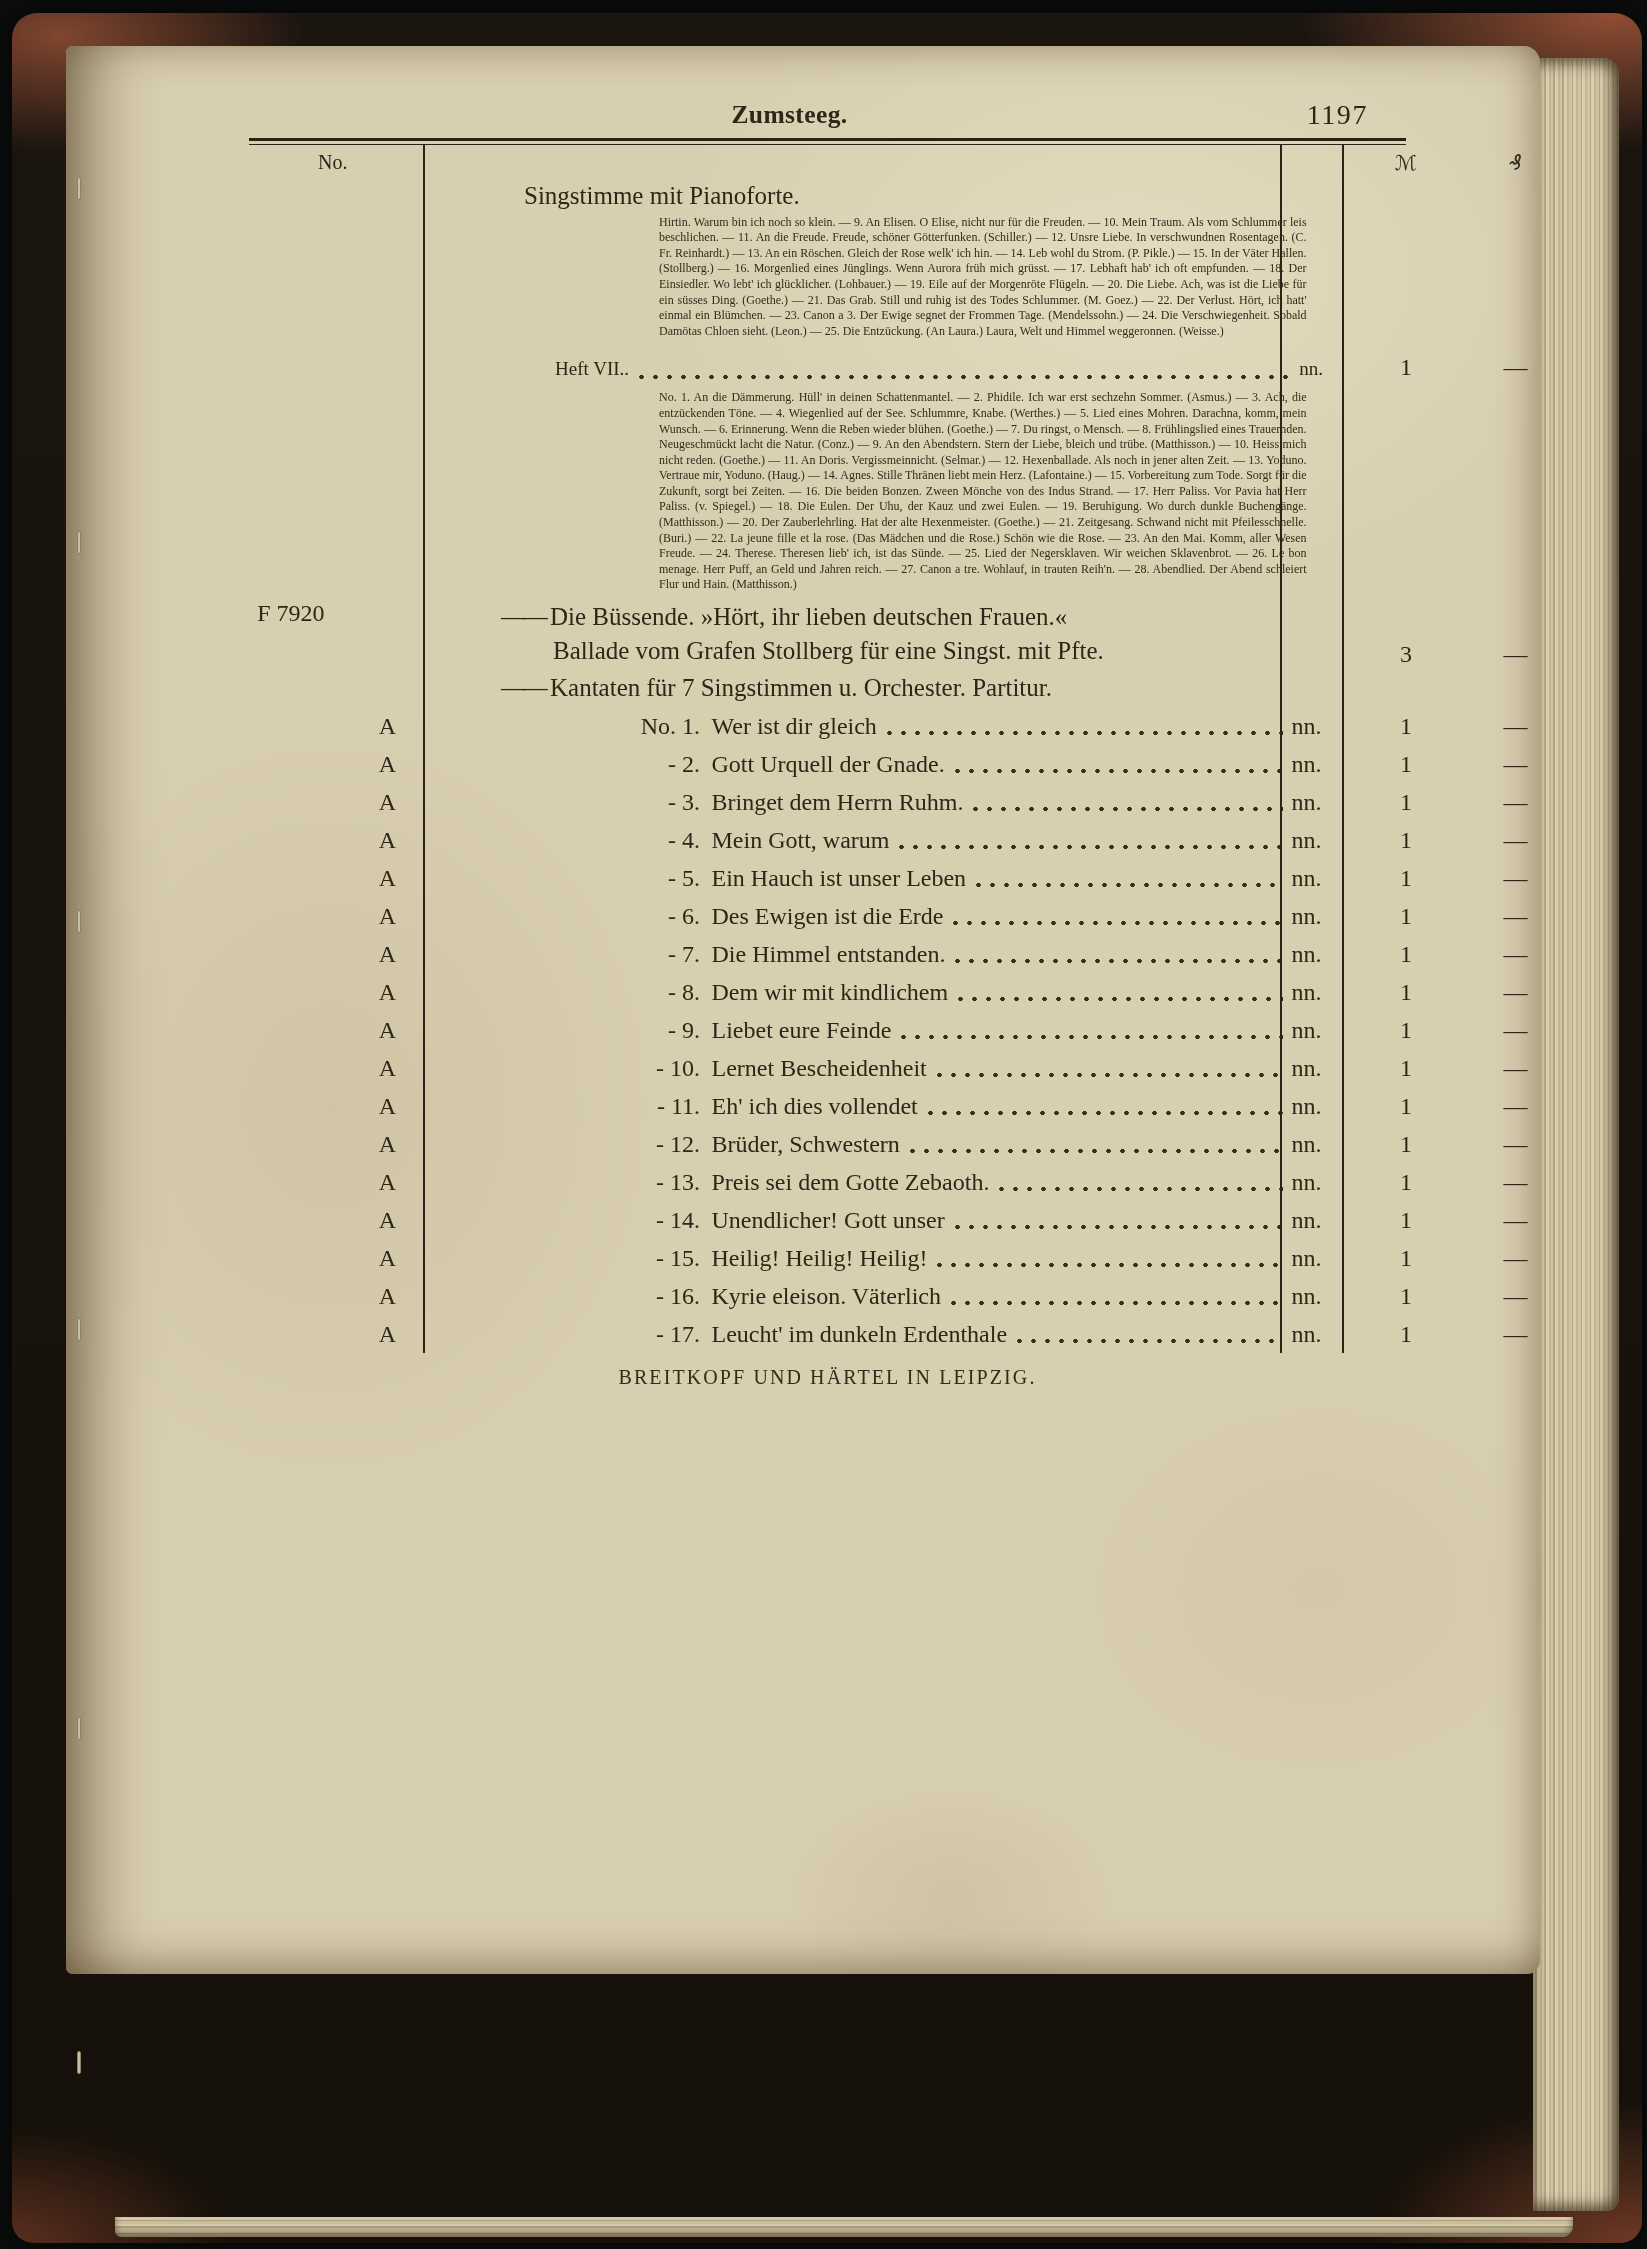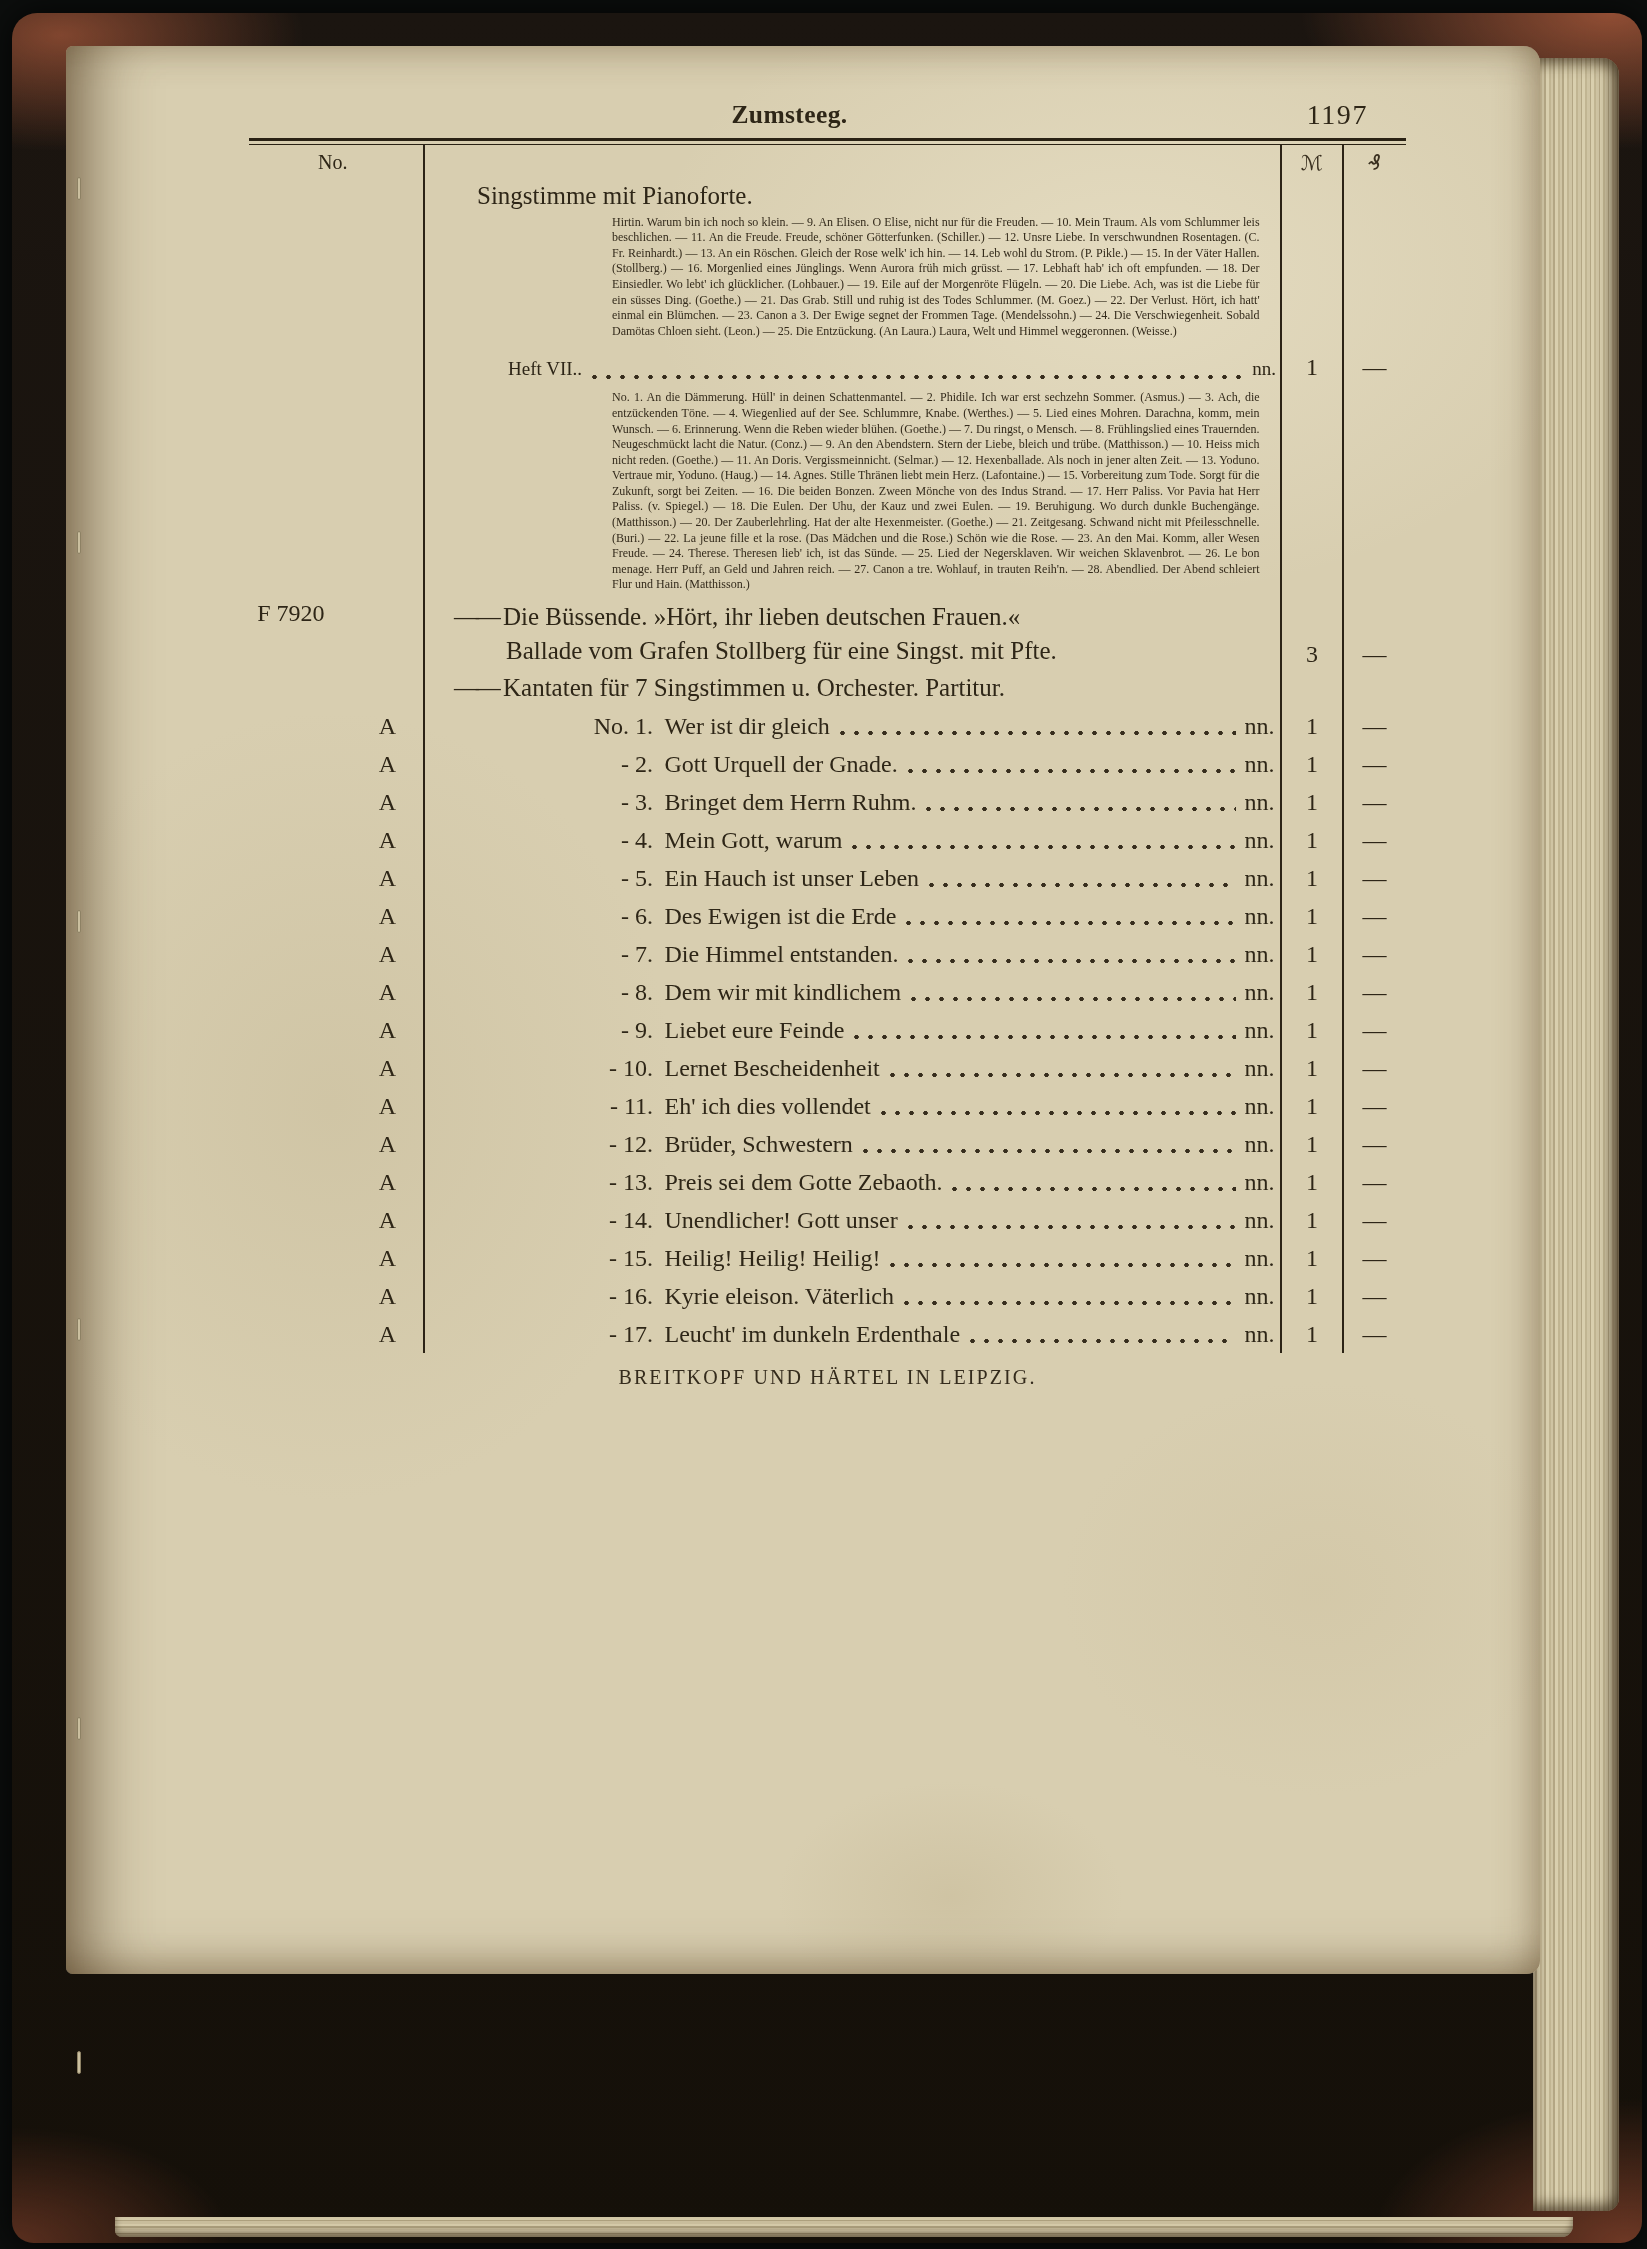--- a/index.html
+++ b/index.html
@@ -62,21 +62,21 @@
     position:absolute; left:50%; transform:translateX(-50%); margin-left:-38px;
     top:3.3px; font-weight:bold; font-size:25.5px; letter-spacing:0.4px;
   }
   .rh-page { position:absolute; right:38px; top:1.6px; font-size:28px; letter-spacing:1.6px; }
   .rule-double { height:7.4px; border-top:3.3px solid #2a2214; border-bottom:1.6px solid #2a2214; }
 
   .table { position:relative; }
   .vline { position:absolute; top:0; bottom:0; width:1.6px; background:#2c2316; }
   .v1{left:174px}.v2{left:1031px}.v3{left:1093px}
 
-  .row { display:grid; grid-template-columns:175px 857px 62px 63px; align-items:start; }
+  .row { display:grid; grid-template-columns:175px 857px 62px 63px; align-items:start;gap:47px; }
   .cell { min-height:0.8px; }
   .no-cell { font-size:24px; padding-left:8.2px; }
   .a-col { text-align:right; padding-right:28px; padding-left:0; line-height:38px; }
   .m-cell,.pf-cell { text-align:center; font-size:24px; }
   .head-row { height:35px; align-items:center; }
   .head-no { font-size:20px; padding-left:69px; }
   .col-sym { font-family:"DejaVu Sans","DejaVu Serif",serif; font-style:italic; font-size:20.6px; color:#3a3020; }
 
   .eh-l1 { font-size:25px; line-height:31px; padding-left:5px; margin-top:1.6px; }
   .eh-l1 .b { font-weight:bold; letter-spacing:0.3px; }

